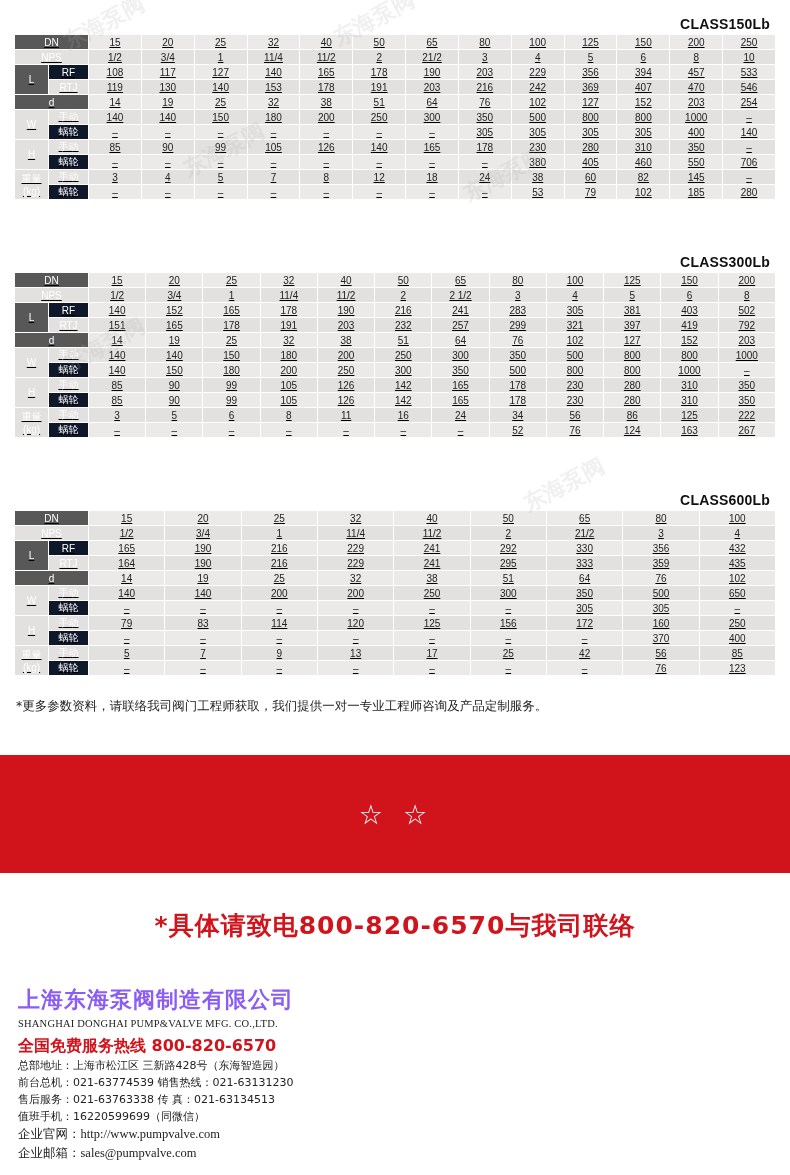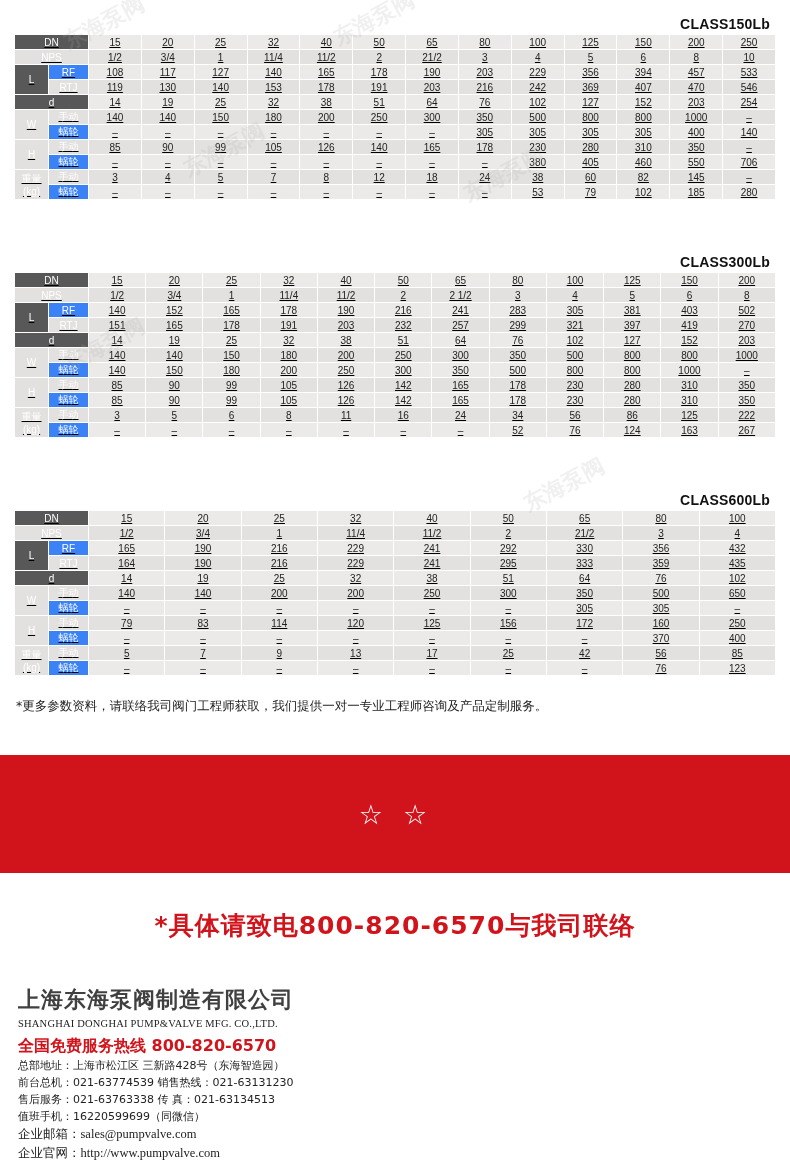--- a/index.html
+++ b/index.html
@@ -59,21 +59,21 @@
     color: #222;
     background: #eceae8;
   }
   table.spec td.hd {
     background: #585858;
     color: #fff;
     font-weight: normal;
     font-size: 10px;
   }
   table.spec td.lbl {
-    background: #3b82f6;
+    background: #0f172a;
     color: #fff;
     font-size: 10px;
   }
   table.spec tr.alt td { background: #e3e1df; }
   .colhead { width: 34px; }
   .colsub  { width: 40px; }
 
   
   .note {
     font-size: 12.5px;
@@ -168,21 +168,21 @@
     position: relative;
   }
   .photo .stone-text {
     color: #fff; font-size: 21px; font-weight: bold; letter-spacing: 3px;
     font-family: "DejaVu Sans", sans-serif;
     text-shadow: 0 1px 2px #000;
   }
 
   .company { padding-top: 4px; flex: 1; }
   .company .cn {
-    font-size: 22px; font-weight: bold; color: #404040;
+    font-size: 22px; font-weight: bold; color: #8b5cf6;
     font-family: "DejaVu Sans", sans-serif; letter-spacing: 1px;
   }
   .company .en {
     font-size: 10.5px; color: #222; margin-top: 3px; letter-spacing: .2px;
     font-family: "Liberation Serif", serif;
   }
   .company .hot {
     margin-top: 7px;
     font-size: 16px; font-weight: bold; color: #d1141c;
     font-family: "DejaVu Sans", sans-serif;
@@ -482,21 +482,21 @@
           <td>165</td>
           <td>178</td>
           <td>191</td>
           <td>203</td>
           <td>232</td>
           <td>257</td>
           <td>299</td>
           <td>321</td>
           <td>397</td>
           <td>419</td>
-          <td>270</td>
+          <td>792</td>
         </tr>
         <tr>
           <td class="hd" colspan="2">d</td>
           <td>14</td>
           <td>19</td>
           <td>25</td>
           <td>32</td>
           <td>38</td>
           <td>51</td>
           <td>64</td>
@@ -776,18 +776,18 @@
   <div class="footer">
 
     <div class="company">
       <div class="cn">上海东海泵阀制造有限公司</div>
       <div class="en">SHANGHAI DONGHAI PUMP&amp;VALVE MFG. CO.,LTD.</div>
       <div class="hot">全国免费服务热线  800-820-6570</div>
       <div class="line">总部地址：上海市松江区  三新路428号（东海智造园）</div>
       <div class="line">前台总机：021-63774539      销售热线：021-63131230</div>
       <div class="line">售后服务：021-63763338  传    真：021-63134513</div>
       <div class="line">值班手机：16220599699（同微信）</div>
+      <div class="line lat">企业官网：http://www.pumpvalve.com</div>
       <div class="line lat">企业邮箱：sales@pumpvalve.com</div>
-      <div class="line lat">企业官网：http://www.pumpvalve.com</div>
     </div>
   </div>
 
 </div>
 
 </body></html>

